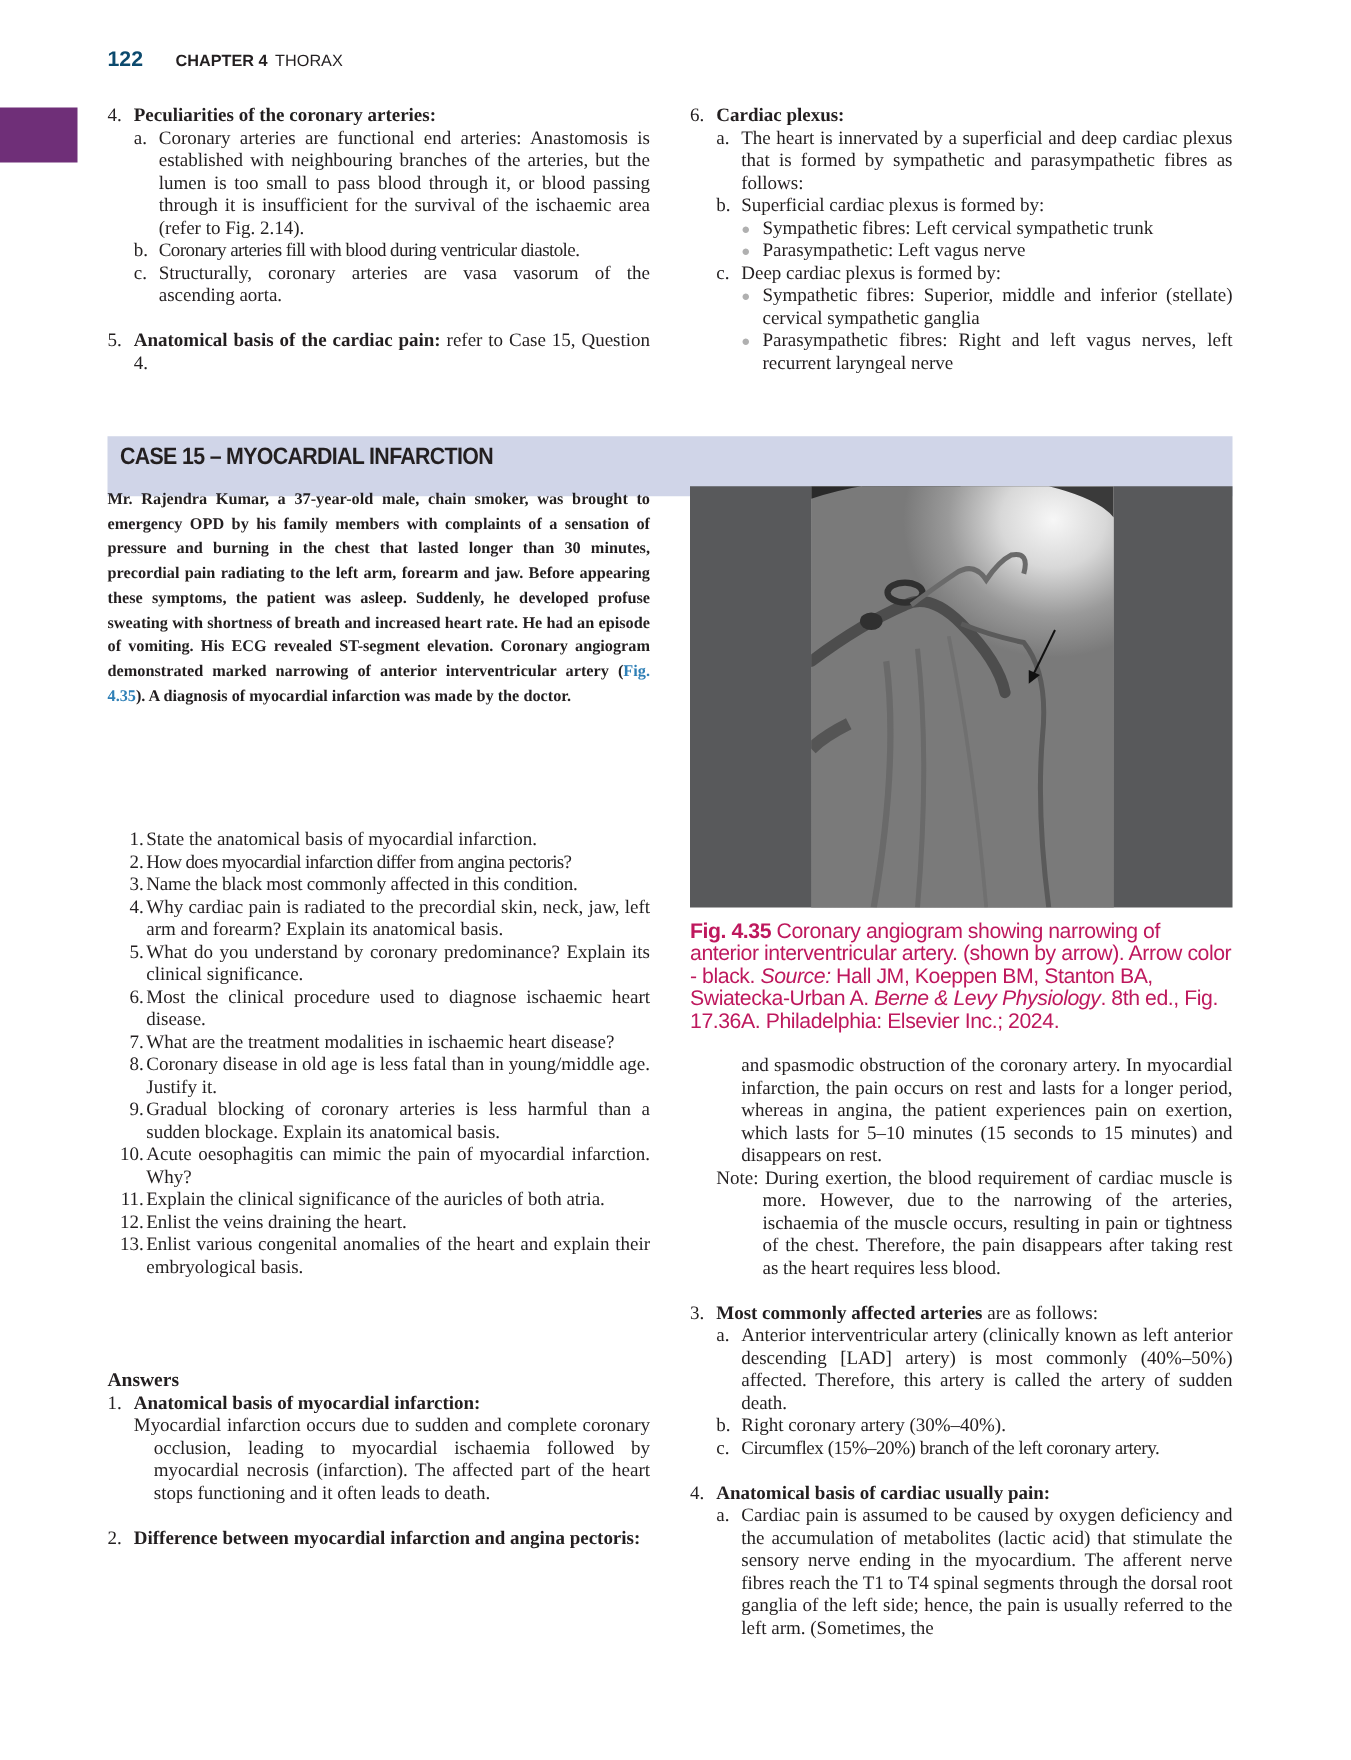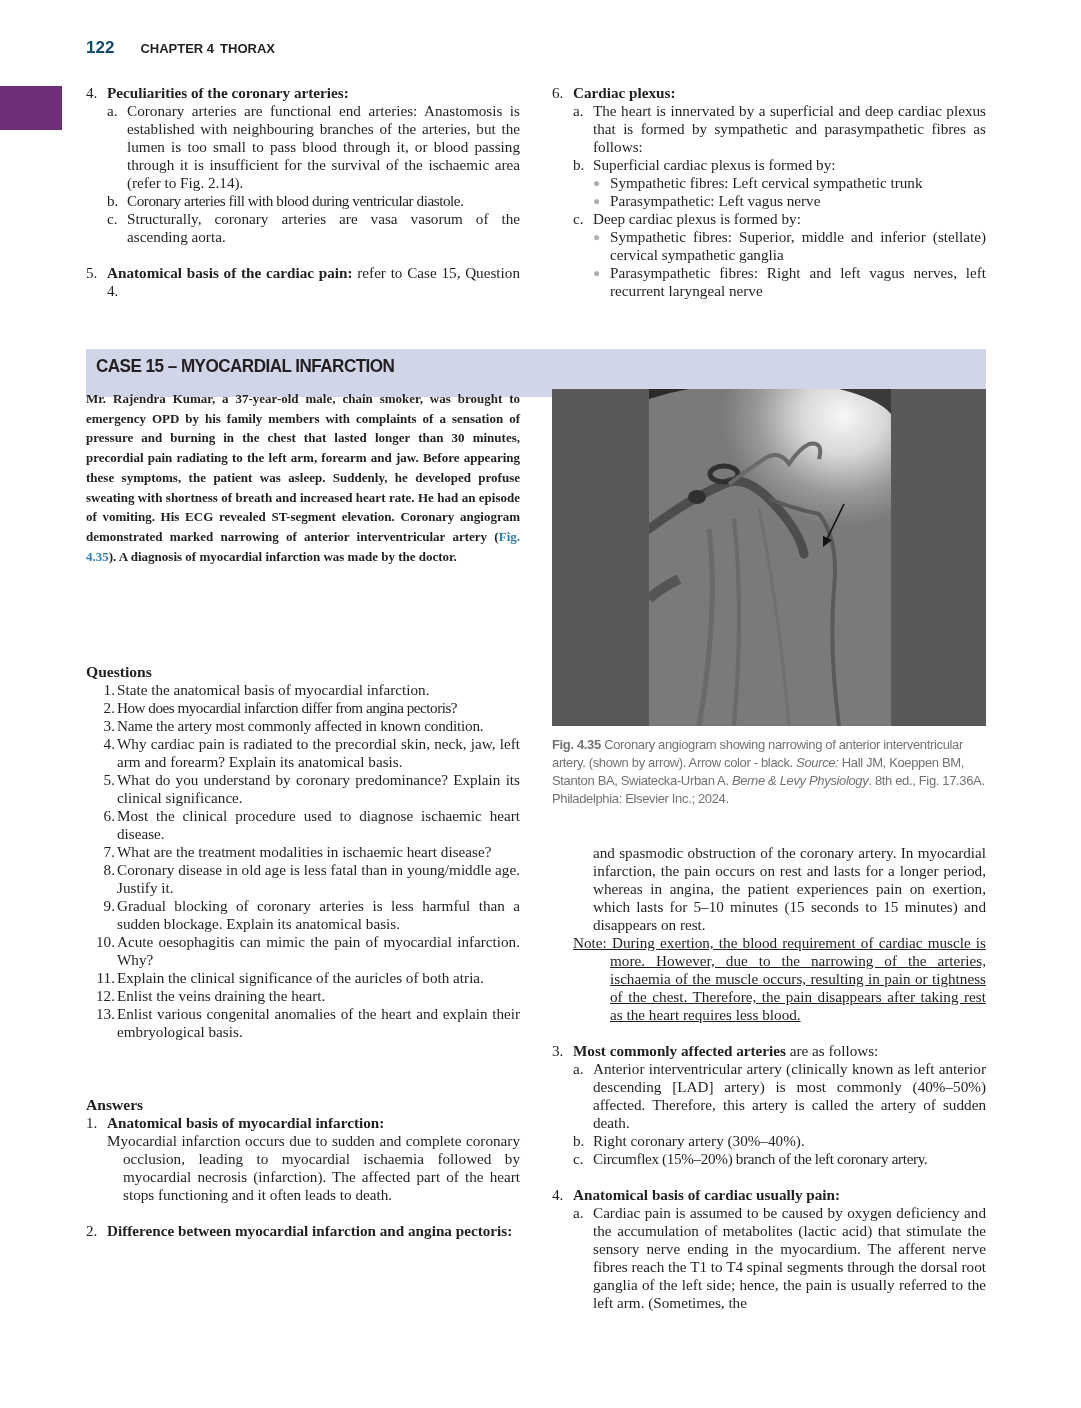--- a/index.html
+++ b/index.html
@@ -2,21 +2,21 @@
 <html><head>
 <meta charset="utf-8">
 <style>
   html, body { margin: 0; padding: 0; background: #ffffff; }
   body { width: 1081px; height: 1408px; position: relative; overflow: hidden;
          font-family: "Liberation Serif", "DejaVu Serif", serif; color: #231f20; }
   .sans { font-family: "Liberation Sans", "DejaVu Sans", sans-serif; }
   .running-head { position: absolute; top: 38px; left: 86px; height: 20px; display: flex; align-items: baseline; }
   .page-num { font-size: 17px; font-weight: bold; color: #0c4a6e; }
   .chapter { margin-left: 26px; font-size: 13px; font-weight: bold; }
-  .chapter-name { margin-left: 6px; font-size: 13px; font-weight: bold; text-align: center; }
+  .chapter-name { margin-left: 6px; font-size: 13px; font-weight: normal; text-align: center; }
   .thumb-tab { position: absolute; left: 0; top: 86px; width: 62px; height: 44px; background: #6f2f78; }
 
   .col { position: absolute; font-size: 15.2px; line-height: 18px; }
   .col-left-top { left: 86px; top: 84px; width: 434px; }
   .col-right-top { left: 552px; top: 84px; width: 434px; }
 
   .item { display: flex; }
   .num { flex: 0 0 21px; }
   .num2 { flex: 0 0 31px; text-align: right; padding-right: 2px; box-sizing: border-box; }
   .body { flex: 1; text-align: justify; }
@@ -34,31 +34,31 @@
   .case-text { position: absolute; left: 86px; top: 389px; width: 434px; font-size: 13px; line-height: 19.7px;
                font-weight: bold; text-align: justify; }
   .fig-link { color: #2e7fb6; }
 
   .figure { position: absolute; left: 552px; top: 389px; width: 434px; height: 337px; background: #58595b; overflow: hidden; }
   .xray { position: absolute; left: 97px; top: 0; width: 242px; height: 337px;
           background: radial-gradient(ellipse 120px 110px at 80% 8%, #f7f7f7 0%, #d8d8d8 35%, #9a9a9a 70%, #7a7a7a 100%),
                       linear-gradient(180deg, #9b9b9b, #6e6e6e); }
   .xray-overlay { position: absolute; inset: 0; }
   .caption { position: absolute; left: 552px; top: 736px; width: 434px; font-family: "Liberation Sans", "DejaVu Sans", sans-serif;
-             font-size: 13px; line-height: 18px; letter-spacing: -0.35px; color: #737373; }
+             font-size: 17px; line-height: 18px; letter-spacing: -0.35px; color: #be185d; }
   .caption .fig-label { font-weight: bold; }
 
   .questions { position: absolute; left: 86px; top: 663px; width: 434px; font-size: 15.2px; line-height: 18px; }
   .q-head { font-weight: bold; font-size: 15.6px; }
   .answers { position: absolute; left: 86px; top: 1096px; width: 434px; font-size: 15.2px; line-height: 18px; }
   .ans-para { margin-left: 21px; text-indent: 0; text-align: justify; }
   .hang { padding-left: 16px; text-indent: -16px; }
 
   .col-right-bottom { left: 552px; top: 844px; width: 434px; }
-  .note { padding-left: 58px; text-indent: -37px; text-align: justify; text-decoration: underline; }
+  .note { padding-left: 58px; text-indent: -37px; text-align: justify; }
   .cont { padding-left: 41px; text-align: justify; }
 </style>
 </head>
 <body>
 
 <div class="running-head sans">
   <span class="page-num">122</span>
   <span class="chapter">CHAPTER 4</span>
   <span class="chapter-name">THORAX</span>
 </div>
@@ -150,32 +150,31 @@
       <line x1="195" y1="115" x2="178" y2="150" stroke="#111" stroke-width="1.6"></line>
       <polygon points="174,158 174,147 183,151" fill="#111"></polygon>
     </svg>
   </div>
 </div>
 <div class="caption">
   <span class="fig-label">Fig. 4.35</span><span> Coronary angiogram showing narrowing of anterior interventricular artery. (shown by arrow). Arrow color - black. </span><i>Source:</i><span> Hall JM, Koeppen BM, Stanton BA, Swiatecka-Urban A. </span><i>Berne &amp; Levy Physiology</i><span>. 8th ed., Fig. 17.36A. Philadelphia: Elsevier Inc.; 2024.</span>
 </div>
 
 <div class="questions">
-  <div class="q-head">Questions</div>
   <div class="item">
       <span class="num2">1.</span>
       <span class="body">State the anatomical basis of myocardial infarction.</span>
     </div>
   <div class="item">
       <span class="num2">2.</span>
       <span class="body" style="letter-spacing:-0.5px">How does myocardial infarction differ from angina pectoris?</span>
     </div>
   <div class="item">
       <span class="num2">3.</span>
-      <span class="body" style="letter-spacing:-0.2px">Name the artery most commonly affected in known condition.</span>
+      <span class="body" style="letter-spacing:-0.2px">Name the black most commonly affected in this condition.</span>
     </div>
   <div class="item">
       <span class="num2">4.</span>
       <span class="body">Why cardiac pain is radiated to the precordial skin, neck, jaw, left arm and forearm? Explain its anatomical basis.</span>
     </div>
   <div class="item">
       <span class="num2">5.</span>
       <span class="body">What do you understand by coronary predominance? Explain its clinical significance.</span>
     </div>
   <div class="item">

